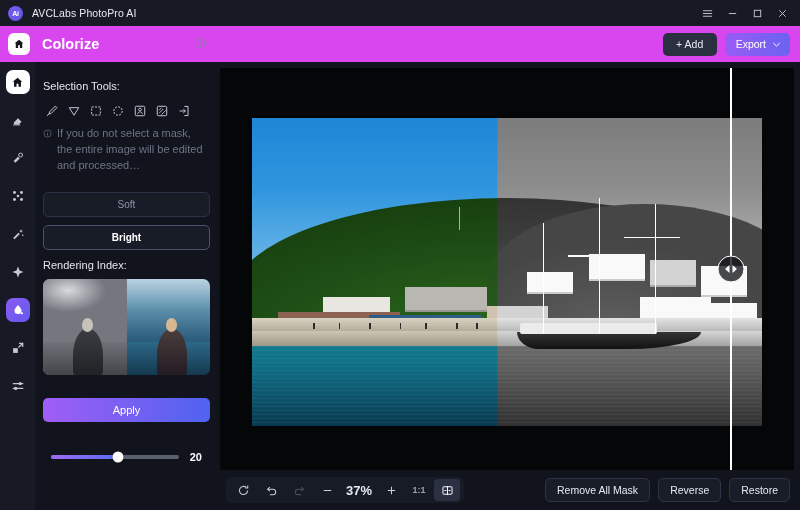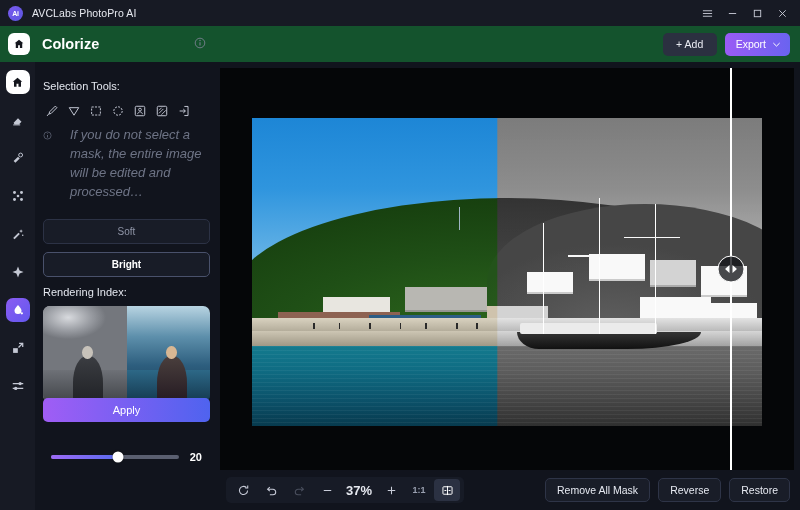--- a/index.html
+++ b/index.html
@@ -44,21 +44,21 @@
   .win-btn {
     width: 24px; height: 22px;
     display: flex; align-items: center; justify-content: center;
     color: #c8cbd6;
   }
   .win-btn svg { display: block; }
 
   
   .header {
     height: 36px;
-    background: #14532d;
+    background: #d946ef;
     display: flex;
     align-items: center;
     flex: 0 0 36px;
     padding-right: 10px;
   }
   .header-left {
     width: 220px;
     display: flex;
     align-items: center;
     padding-left: 8px;
@@ -144,27 +144,26 @@
   .tools-row {
     display: flex;
     align-items: center;
     gap: 7px;
     margin-bottom: 8px;
     padding-left: 1px;
   }
   .tool { color: #c8ccd8; display:flex; align-items:center; justify-content:center; width:15px; height:15px;}
   .hint {
     display: flex;
-    gap: 18px;
-    font-size: 13px;
+    gap: 5px;
+    font-size: 11px;
     line-height: 1.45;
     color: #6e7486;
     margin-bottom: 18px;
     padding-right: 2px;
-    font-style: italic;
   }
   .hint-icon { flex: 0 0 auto; margin-top: 1px; color:#6e7486;}
   .model-btn {
     height: 25px;
     border-radius: 5px;
     background: #181c27;
     border: 1px solid #2c3245;
     display: flex; align-items: center; justify-content: center;
     font-size: 10px;
     color: #8e94a6;

